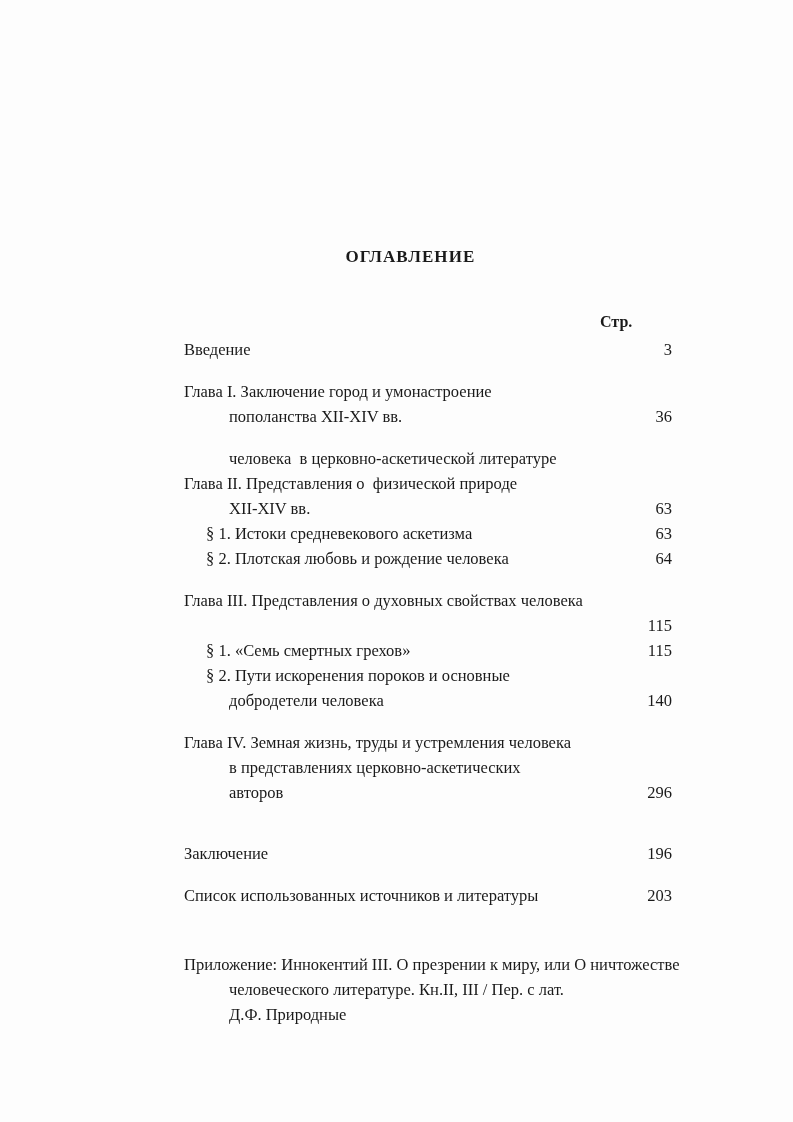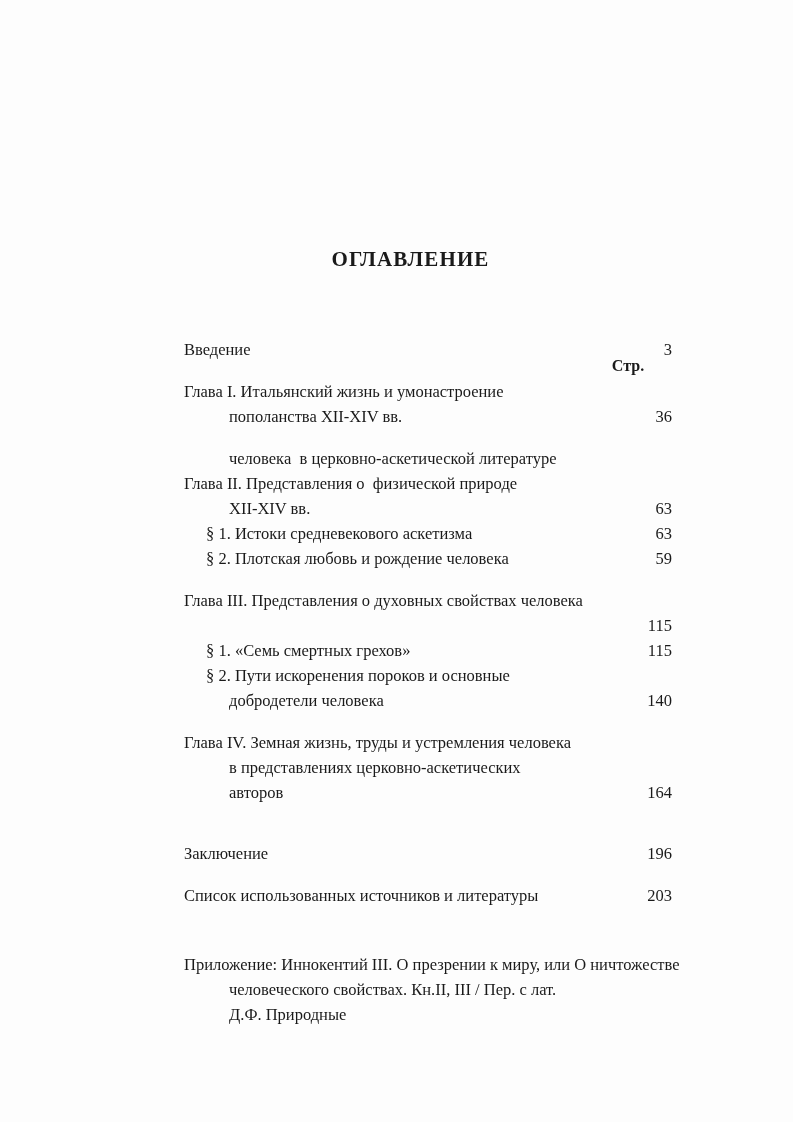--- a/index.html
+++ b/index.html
@@ -25,36 +25,35 @@
     height: 1122px;
   }
 
   
   .toc-title {
     position: absolute;
     top: 247px;
     left: 0;
     width: 793px;
     text-align: center;
-    font-size: 21px;
+    font-size: 17px;
     font-weight: bold;
     letter-spacing: 1.1px;
     text-indent: 28px; 
   }
 
   
   .pages-header {
     position: absolute;
     top: 313px;
     left: 600px;
     width: 56px;
-    text-align: center;
+    text-align: left;
     font-size: 16px;
     font-weight: bold;
-    margin-top: 44px;
   }
 
   
   .toc {
     position: absolute;
     top: 337px;
     left: 16px;
     width: 793px;
   }
 
@@ -104,62 +103,62 @@
   <div class="toc-title">ОГЛАВЛЕНИЕ</div>
 
   <div class="pages-header">Стр.</div>
 
   <div class="toc">
       <div class="entry">
         <div class="line lv-main"><span class="txt">Введение</span><span class="folio">3</span></div>
       </div>
       <div class="gap-md"></div>
       <div class="entry">
-        <div class="line lv-main"><span class="txt">Глава I. Итальянский жизнь и умонастроение</span></div>
+        <div class="line lv-main"><span class="txt">Глава I. Заключение город и умонастроение</span></div>
         <div class="line lv-cont"><span class="txt">пополанства XII-XIV вв.</span><span class="folio">36</span></div>
       </div>
       <div class="gap-md"></div>
       <div class="entry">
         <div class="line lv-cont"><span class="txt">человека  в церковно-аскетической литературе</span></div>
         <div class="line lv-main"><span class="txt">Глава II. Представления о  физической природе</span></div>
         <div class="line lv-cont"><span class="txt">XII-XIV вв.</span><span class="folio">63</span></div>
       </div>
       <div class="entry">
         <div class="line lv-sec"><span class="txt">§ 1. Истоки средневекового аскетизма</span><span class="folio">63</span></div>
       </div>
       <div class="entry">
-        <div class="line lv-sec"><span class="txt">§ 2. Плотская любовь и рождение человека</span><span class="folio">59</span></div>
+        <div class="line lv-sec"><span class="txt">§ 2. Плотская любовь и рождение человека</span><span class="folio">64</span></div>
       </div>
       <div class="gap-md"></div>
       <div class="entry">
         <div class="line lv-main"><span class="txt">Глава III. Представления о духовных свойствах человека</span></div>
         <div class="line lv-cont"><span class="folio">115</span></div>
       </div>
       <div class="entry">
         <div class="line lv-sec"><span class="txt">§ 1. «Семь смертных грехов»</span><span class="folio">115</span></div>
       </div>
       <div class="entry">
         <div class="line lv-sec"><span class="txt">§ 2. Пути искоренения пороков и основные</span></div>
         <div class="line lv-secc"><span class="txt">добродетели человека</span><span class="folio">140</span></div>
       </div>
       <div class="gap-md"></div>
       <div class="entry">
         <div class="line lv-main"><span class="txt">Глава IV. Земная жизнь, труды и устремления человека</span></div>
         <div class="line lv-cont"><span class="txt">в представлениях церковно-аскетических</span></div>
-        <div class="line lv-cont"><span class="txt">авторов</span><span class="folio">164</span></div>
+        <div class="line lv-cont"><span class="txt">авторов</span><span class="folio">296</span></div>
       </div>
       <div class="gap-xl"></div>
       <div class="entry">
         <div class="line lv-main"><span class="txt">Заключение</span><span class="folio">196</span></div>
       </div>
       <div class="gap-md"></div>
       <div class="entry">
         <div class="line lv-main"><span class="txt">Список использованных источников и литературы</span><span class="folio">203</span></div>
       </div>
       <div class="gap-xxl"></div>
       <div class="entry">
         <div class="line lv-main"><span class="txt">Приложение: Иннокентий III. О презрении к миру, или О ничтожестве</span></div>
-        <div class="line lv-cont"><span class="txt">человеческого свойствах. Кн.II, III / Пер. с лат.</span></div>
+        <div class="line lv-cont"><span class="txt">человеческого литературе. Кн.II, III / Пер. с лат.</span></div>
         <div class="line lv-cont"><span class="txt">Д.Ф. Природные</span></div>
       </div>
     </div>
 
 </div>
 
 </body></html>

